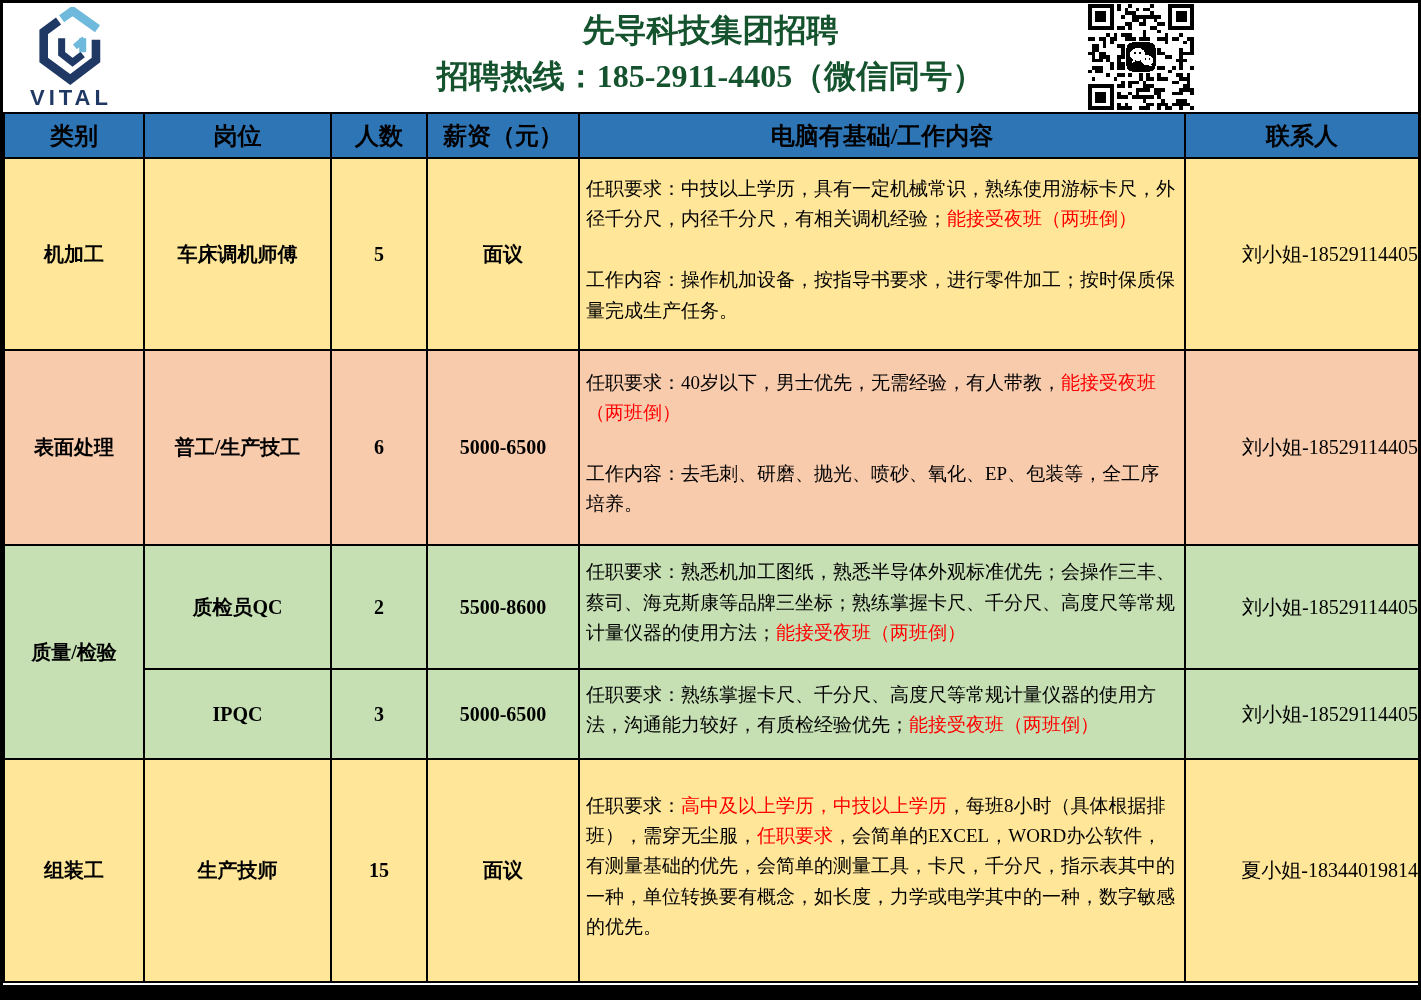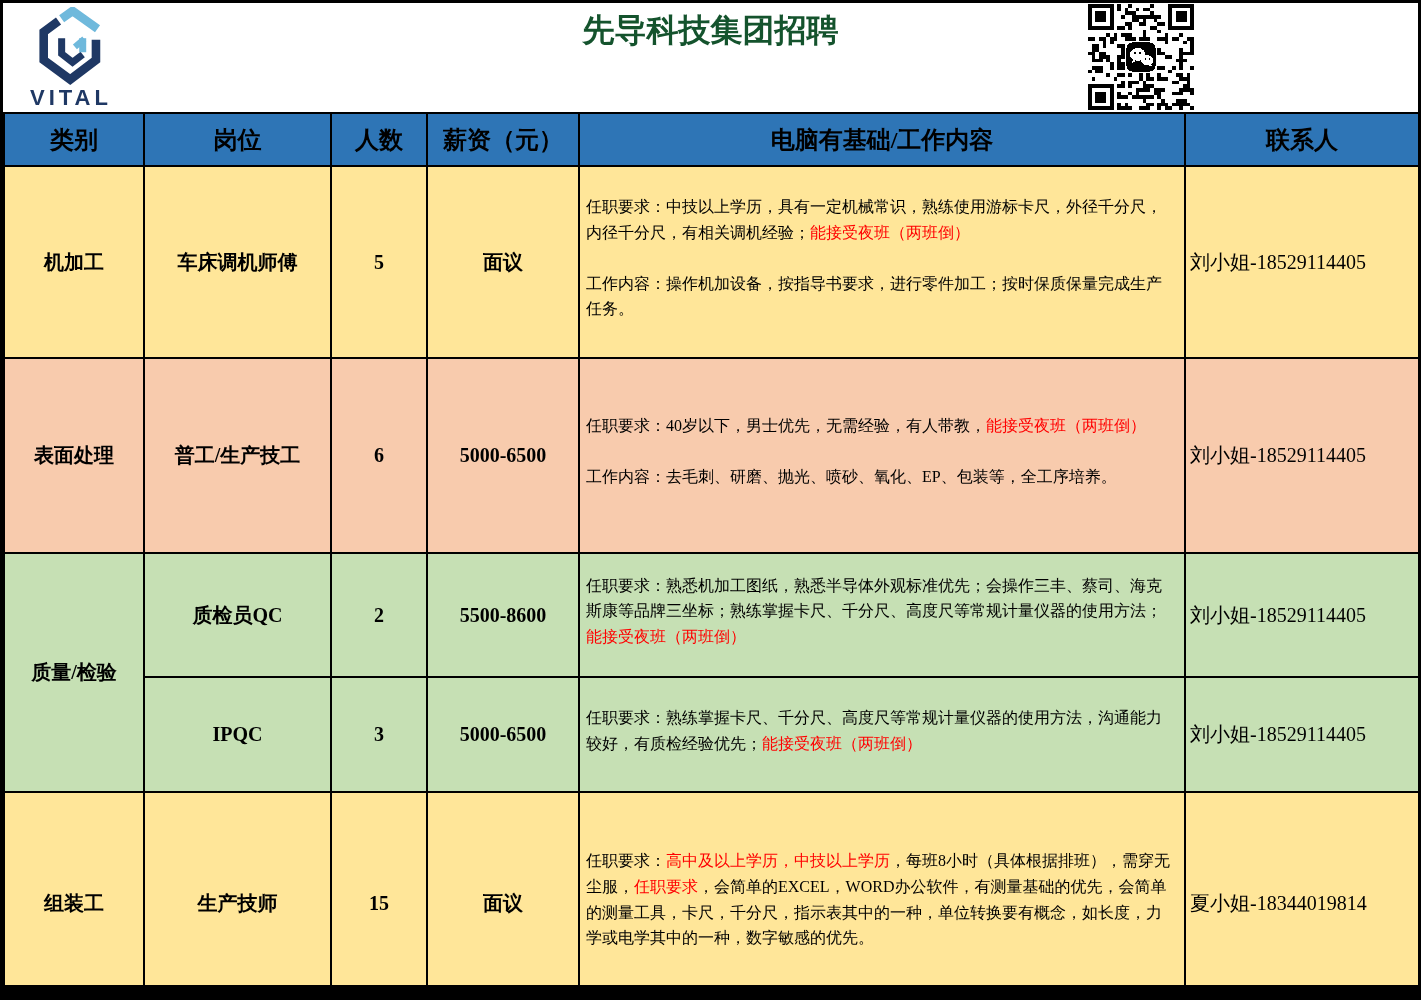--- a/index.html
+++ b/index.html
@@ -16,32 +16,32 @@
   .logo-word{font-family:"Liberation Sans","DejaVu Sans",sans-serif;font-weight:bold;
              font-size:22px;letter-spacing:4px;color:var(--logo-navy);margin-top:-4px}
   .titles{position:absolute;left:0;right:0;top:4px;text-align:center;color:#14532d}
   .title-main{font-size:32px;font-weight:bold;line-height:46px}
   .title-hotline{font-size:32px;font-weight:bold;line-height:46px}
   .qr{position:absolute;left:1085px;top:1px;width:106px;height:106px;background:#fff}
   .qr svg{width:106px;height:106px;display:block}
   
   table{border-collapse:collapse;table-layout:fixed;width:1415px}
   th,td{border:2px solid #000;overflow:hidden;vertical-align:middle}
-  th{height:53px;background:var(--header-bg);color:#000;font-weight:bold;
+  th{height:45px;background:var(--header-bg);color:#000;font-weight:bold;
      font-size:24px;}
   td{font-size:20px;font-weight:bold;text-align:center;color:#000}
-  td.req{font-size:16px;font-weight:normal;text-align:left;padding:4px 8px 12px 6px;
+  td.req{font-size:19px;font-weight:normal;text-align:left;padding:4px 8px 12px 6px;
          line-height:1.6;white-space:pre-wrap}
-  td.contact{font-size:20px;font-weight:normal;text-align:left;padding-left:4px}
+  td.contact{font-size:20px;font-weight:normal;text-align:right;padding-left:4px}
   .row-yellow{background:var(--row-yellow)}
   .row-salmon{background:var(--row-salmon)}
   .row-green{background:var(--row-green)}
   .red{color:var(--highlight-red)}
   tr.r1{height:192px} tr.r2{height:195px} tr.r3a{height:124px}
-  tr.r3b{height:115px} tr.r4{height:223px}
+  tr.r3b{height:90px} tr.r4{height:223px}
   
   .bottom-bar{position:absolute;left:0;right:0;bottom:0;height:12px;background:#000}
 </style>
 </head>
 <body>
 
 <div class="page">
 
   <div class="band">
     <div class="logo">
@@ -50,20 +50,21 @@
         <path d="M34 18 L15 32 L15 68 L49 93 L82 68 L82 42" stroke="var(--logo-navy)" stroke-width="11" fill="none"></path>
         <path d="M38 40 L38 60 L52 71 L65 61" stroke="var(--logo-navy)" stroke-width="9" fill="none"></path>
         <path d="M65 40 L65 58" stroke="var(--logo-blue)" stroke-width="9" fill="none"></path>
         <path d="M55 51 L67 41" stroke="var(--logo-blue)" stroke-width="8" fill="none"></path>
       </svg>
       <div class="logo-word">VITAL</div>
     </div>
 
     <div class="titles">
       <div class="title-main">先导科技集团招聘</div>
+      <div class="title-hotline">招聘热线：185-2911-4405（微信同号）</div>
     </div>
 
     <div class="qr">
       <svg id="qr-svg" viewBox="0 0 29 29" shape-rendering="crispEdges">
           <rect x="0" y="0" width="29" height="29" fill="#fff"></rect>
           <rect x="8" y="0" width="1" height="1" fill="#000"></rect>
           <rect x="11" y="0" width="1" height="1" fill="#000"></rect>
           <rect x="17" y="0" width="1" height="1" fill="#000"></rect>
           <rect x="8" y="1" width="1" height="1" fill="#000"></rect>
           <rect x="10" y="1" width="1" height="1" fill="#000"></rect>

